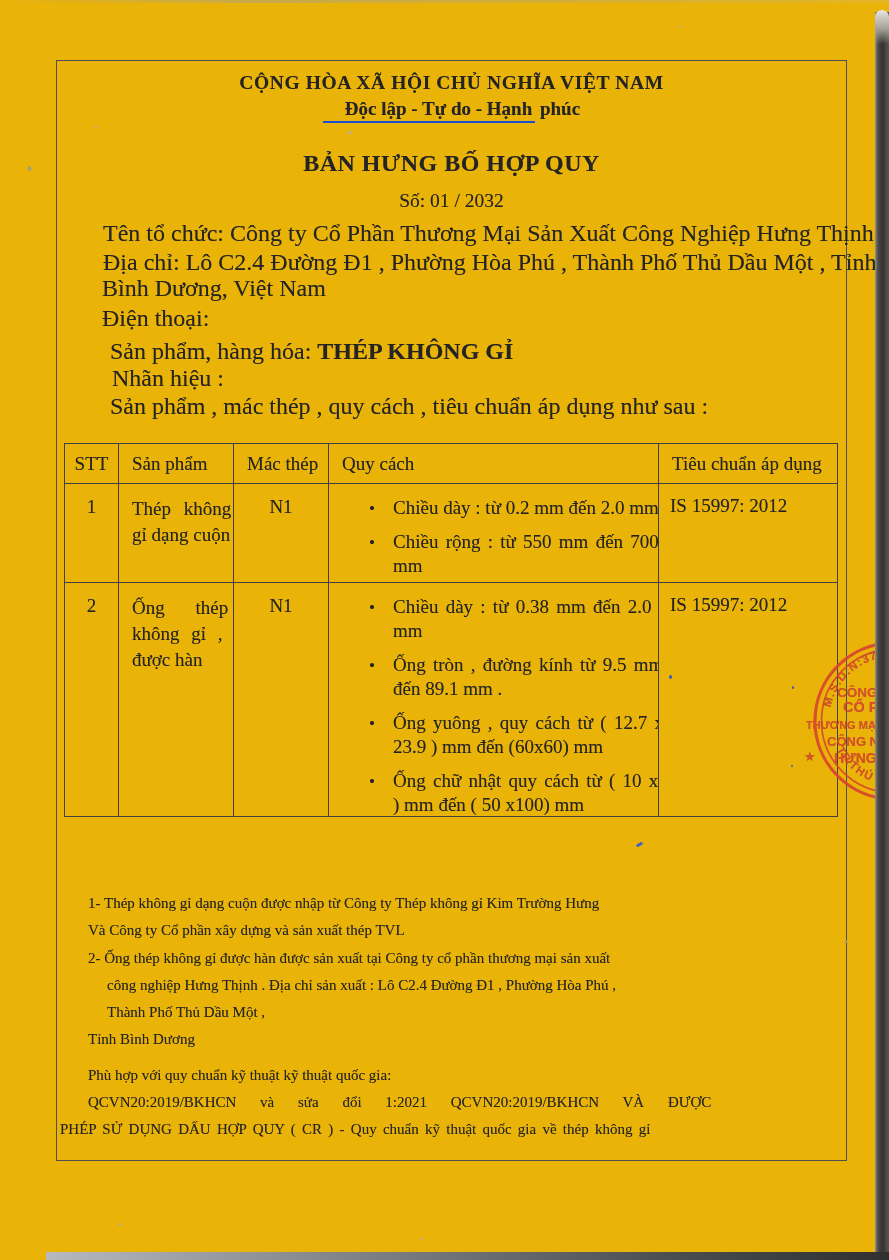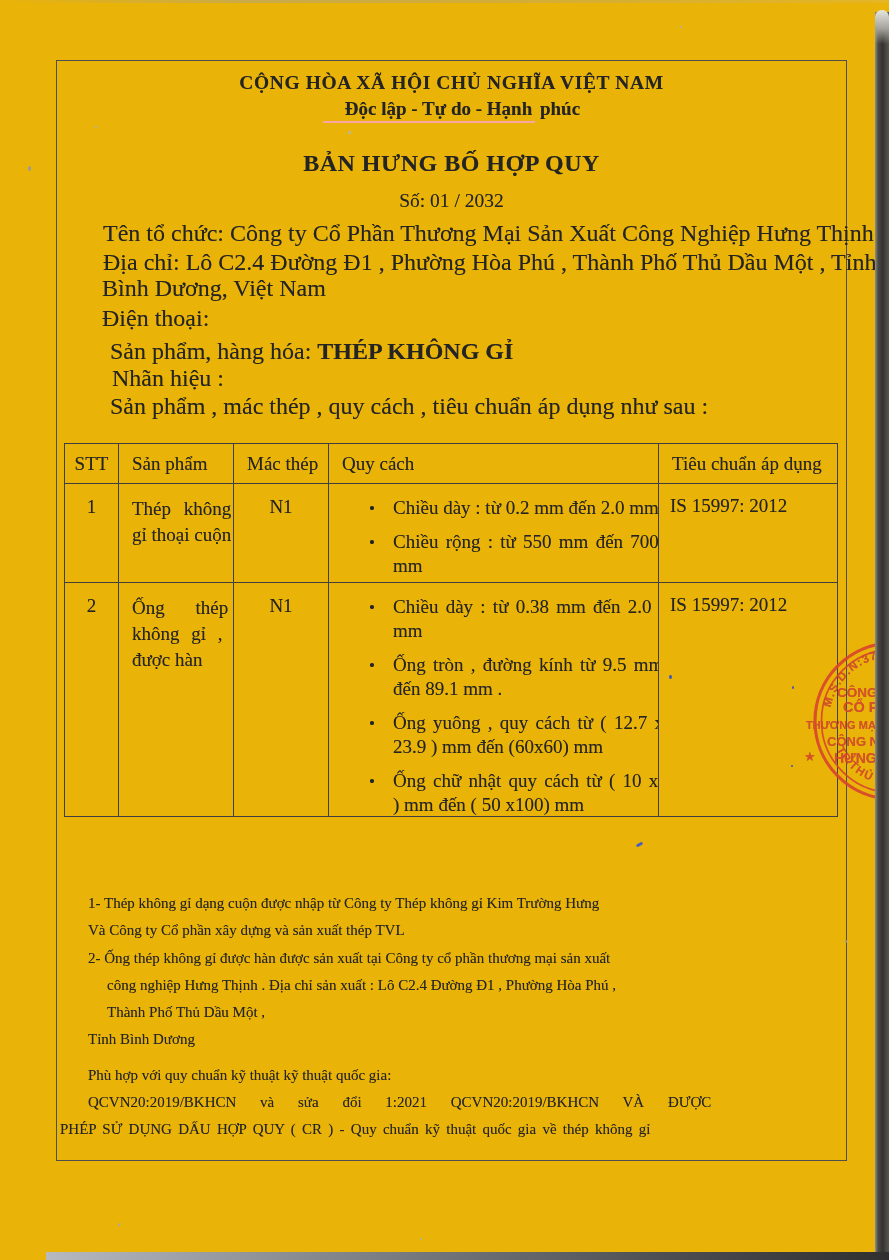--- a/index.html
+++ b/index.html
@@ -25,21 +25,21 @@
   .speck{position:absolute;border-radius:50%;}
 
   
   .page-border{left:56px;top:60px;width:791px;height:1101px;box-sizing:border-box;
     border:1.5px solid #4e4e4e;}
 
   
   .center-band{left:56px;width:791px;text-align:center;}
   .nat1{top:72px;font-weight:bold;font-size:19.5px;letter-spacing:.6px;}
   .nat2{top:98px;font-weight:bold;font-size:19px;}
-  .motto-u{border-bottom:2px solid #fca5a5;padding:0 3px 2px 22px;}
+  .motto-u{border-bottom:2px solid #1d4ed8;padding:0 3px 2px 22px;}
   .doc-title{top:150px;font-weight:bold;font-size:24px;letter-spacing:.5px;}
   .doc-no{top:190px;font-size:19.5px;}
 
   
   .info-line{font-size:24px;line-height:24px;}
 
   
   .tbl{left:64px;top:443px;width:774px;height:374px;box-sizing:border-box;
     border:1.5px solid #3f3f3f;display:grid;
     grid-template-columns:54px 115px 95px 330px 1fr;
@@ -105,21 +105,21 @@
 
     <div class="c hc ctr">STT</div>
     <div class="c hc">Sản phẩm</div>
     <div class="c hc">Mác thép</div>
     <div class="c hc">Quy cách</div>
     <div class="c hc last-col">Tiêu chuẩn áp dụng</div>
 
     <div class="c cell-ctr">1</div>
     <div class="c cell-prod">
       <div class="sline w8">Thép không</div>
-      <div class="sline">gỉ thoại cuộn</div>
+      <div class="sline">gỉ dạng cuộn</div>
     </div>
     <div class="c cell-ctr">N1</div>
     <div class="c cell-spec">
       <div class="spec">
         <div class="sline">Chiều dày : từ 0.2 mm đến 2.0 mm</div>
       </div>
       <div class="spec">
         <div class="sline j">Chiều rộng : từ 550 mm đến 700</div>
         <div class="sline">mm</div>
       </div>

